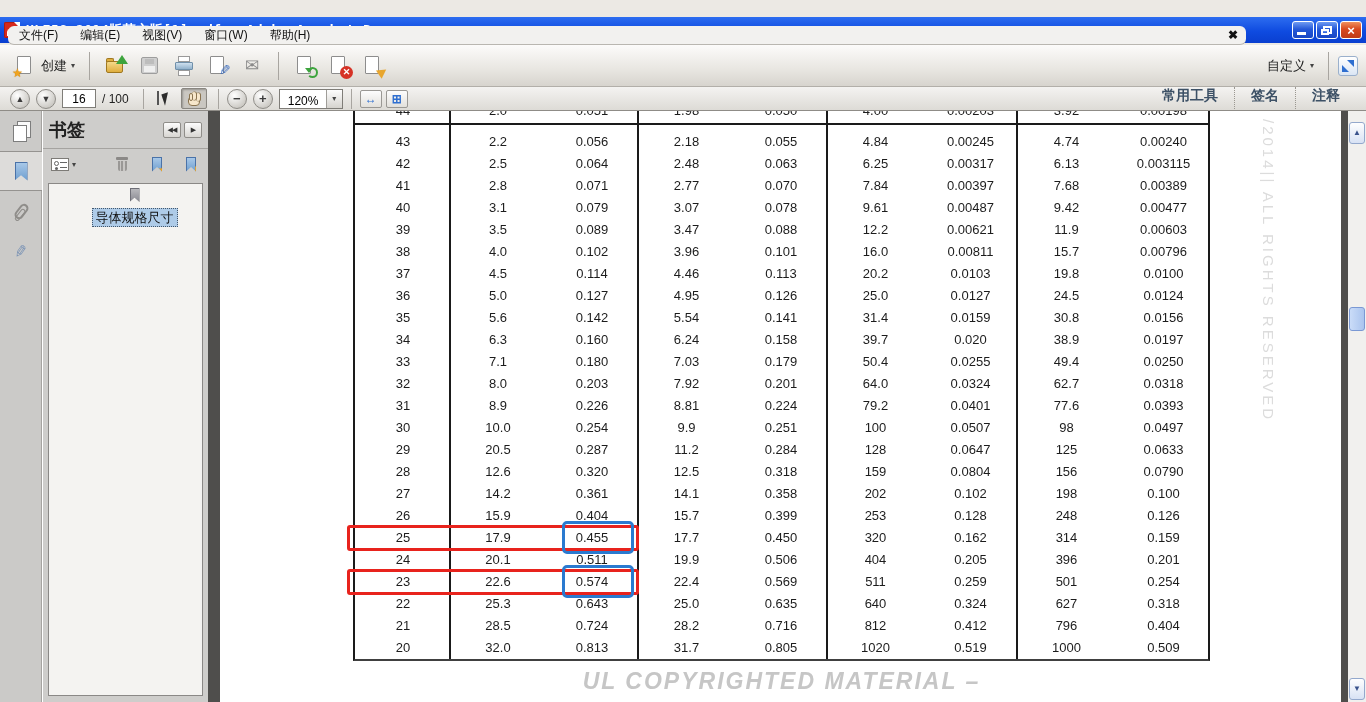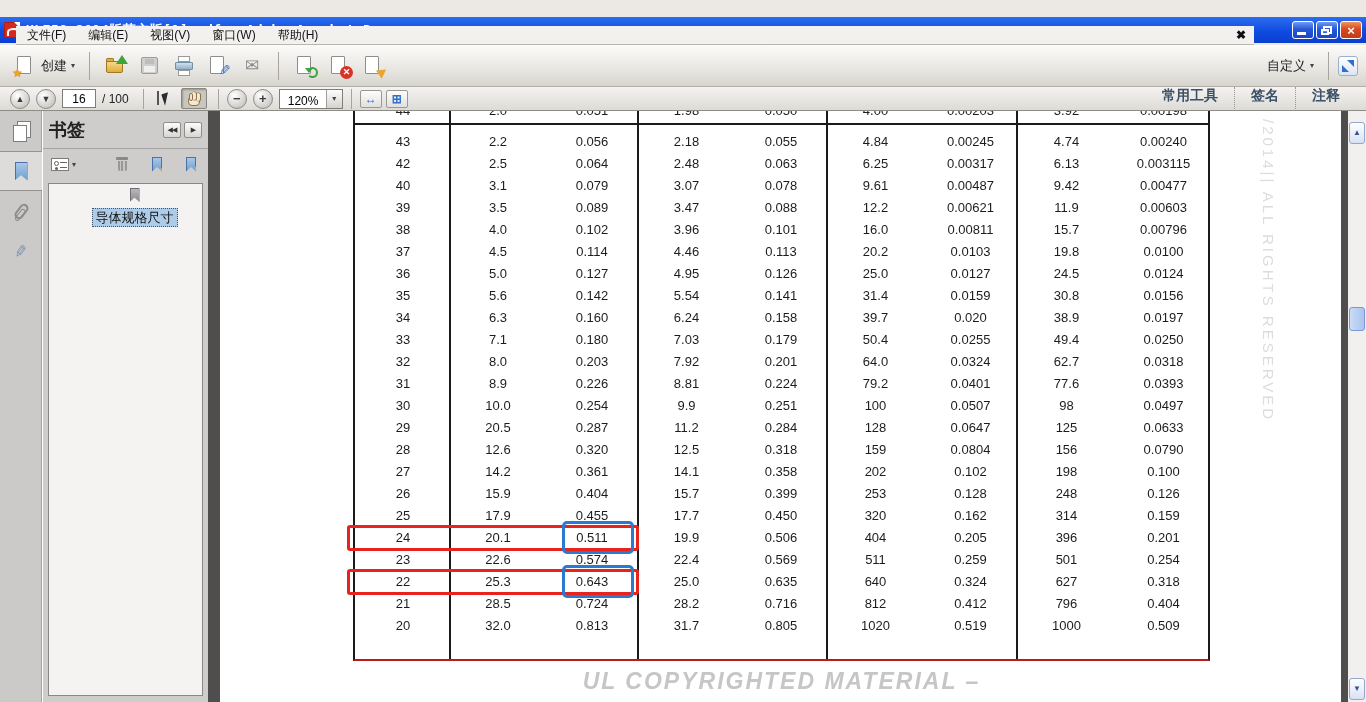--- a/index.html
+++ b/index.html
@@ -17,21 +17,21 @@
   #win-controls { margin-left:auto; display:flex; gap:2px; }
   .winbtn { width:22px; height:18px; border:1px solid #fff; border-radius:3px;
     background:linear-gradient(to bottom,#6f9bf2,#2558d8 45%,#1a47c4); position:relative; cursor:default; }
   .winbtn.close { background:linear-gradient(to bottom,#f0915e,#d8491f 45%,#c03c16); }
   .winbtn .minbar { position:absolute; left:4px; bottom:3px; width:9px; height:3px; background:#fff; }
   .winbtn .rest1 { position:absolute; left:6px; top:4px; width:9px; height:8px; border:2px solid #fff; }
   .winbtn .rest2 { position:absolute; left:4px; top:7px; width:8px; height:6px; border:2px solid #fff; background:linear-gradient(to bottom,#6f9bf2,#2558d8); }
   .winbtn .xmark { position:absolute; width:100%; text-align:center; top:0px; color:#fff; font-weight:bold; font-size:13px; line-height:17px; }
 
   
-  #menubar { position:absolute; left:16px; top:26px; width:1238px; height:19px; background:#f2f1ef; border-bottom:1px solid #b9b6b0; display:flex; align-items:center; font-size:12px; color:#111; }
+  #menubar { position:absolute; left:8px; top:26px; width:1238px; height:19px; background:#f2f1ef; border-bottom:1px solid #b9b6b0; display:flex; align-items:center; font-size:12px; color:#111;border-radius:6px; }
   .menu-item { padding:0 11px; height:100%; line-height:19px; cursor:default; }
   #doc-close-x { margin-left:auto; margin-right:8px; font-size:12px; font-weight:bold; color:#111; cursor:default; }
 
   
   #toolbar1 { position:absolute; left:0; top:45px; width:1366px; height:42px;
     background:linear-gradient(to bottom,#fcfbfa,#e8e6e1 60%,#d7d4ce); border-bottom:1px solid #b2afa9; display:flex; align-items:center; padding:0 8px; }
   .tb-sep { width:1px; height:28px; background:#a8a5a0; margin:0 9px; }
   .tb-btn { display:flex; align-items:center; gap:4px; padding:3px 5px; border-radius:3px; cursor:default; }
   .tb-label { font-size:13px; color:#222; }
   .caret { font-size:8px; color:#444; }
@@ -114,21 +114,21 @@
   .bm-item { display:flex; align-items:center; gap:6px; padding:4px 4px 4px 22px;flex-direction:column; }
   .bm-item .grey-ribbon { width:10px; height:14px; background:linear-gradient(#b8b8bc,#8c8c94); border:1px solid #6e6e76; clip-path:polygon(0 0,100% 0,100% 100%,50% 70%,0 100%); flex:none; }
   .bm-item .bm-label { font-size:13px; color:#111; background:#aecbe8; border:1px dotted #44576b; padding:0 3px; line-height:17px; }
 
   
   #splitter { position:absolute; left:208px; top:0; width:12px; height:591px; background:#4f4e4c; }
   #page { position:absolute; left:220px; top:0; width:1121px; height:591px; background:#fff; overflow:hidden; }
   #right-gap { position:absolute; left:1341px; top:0; width:7px; height:591px; background:#4f4e4c; }
 
   
-  #pdf-table { position:absolute; left:133px; top:0; width:857px; height:550px; border-left:2px solid #1a1a1a; border-right:2px solid #1a1a1a; border-bottom:2px solid #b91c1c; font-size:13px; color:#1c1c1c; }
+  #pdf-table { position:absolute; left:133px; top:0; width:857px; height:550px; border-left:2px solid #1a1a1a; border-right:2px solid #1a1a1a; border-bottom:2px solid #404040; font-size:13px; color:#1c1c1c; }
   .vsep { position:absolute; top:0; bottom:0; width:2px; background:#1a1a1a; }
   .trow { display:grid; grid-template-columns:96px 94px 94px 95px 94px 95px 95px 97px 97px; height:22px; line-height:22px; }
   .tcell { text-align:center; white-space:nowrap; }
   #clip-row { position:absolute; left:0; right:0; top:0; height:11px; overflow:hidden; }
   #clip-row .trow { margin-top:-11px; }
   #top-hline { position:absolute; left:0; right:0; top:12px; height:2px; background:#1a1a1a; }
   #rows-wrap { position:absolute; left:0; right:0; top:20px; }
   .red-box { position:absolute; left:-8px; width:292px; height:26px; border:3px solid #e8231d; border-radius:3px; }
   .blue-box { position:absolute; left:207px; width:72px; height:33px; border:3px solid #2a7ad0; border-radius:5px; }
 
@@ -359,20 +359,31 @@
               <div class="tcell">2.5</div>
               <div class="tcell">0.064</div>
               <div class="tcell">2.48</div>
               <div class="tcell">0.063</div>
               <div class="tcell">6.25</div>
               <div class="tcell">0.00317</div>
               <div class="tcell">6.13</div>
               <div class="tcell">0.003115</div>
             </div>
             <div class="trow">
+              <div class="tcell">41</div>
+              <div class="tcell">2.8</div>
+              <div class="tcell">0.071</div>
+              <div class="tcell">2.77</div>
+              <div class="tcell">0.070</div>
+              <div class="tcell">7.84</div>
+              <div class="tcell">0.00397</div>
+              <div class="tcell">7.68</div>
+              <div class="tcell">0.00389</div>
+            </div>
+            <div class="trow">
               <div class="tcell">40</div>
               <div class="tcell">3.1</div>
               <div class="tcell">0.079</div>
               <div class="tcell">3.07</div>
               <div class="tcell">0.078</div>
               <div class="tcell">9.61</div>
               <div class="tcell">0.00487</div>
               <div class="tcell">9.42</div>
               <div class="tcell">0.00477</div>
             </div>

